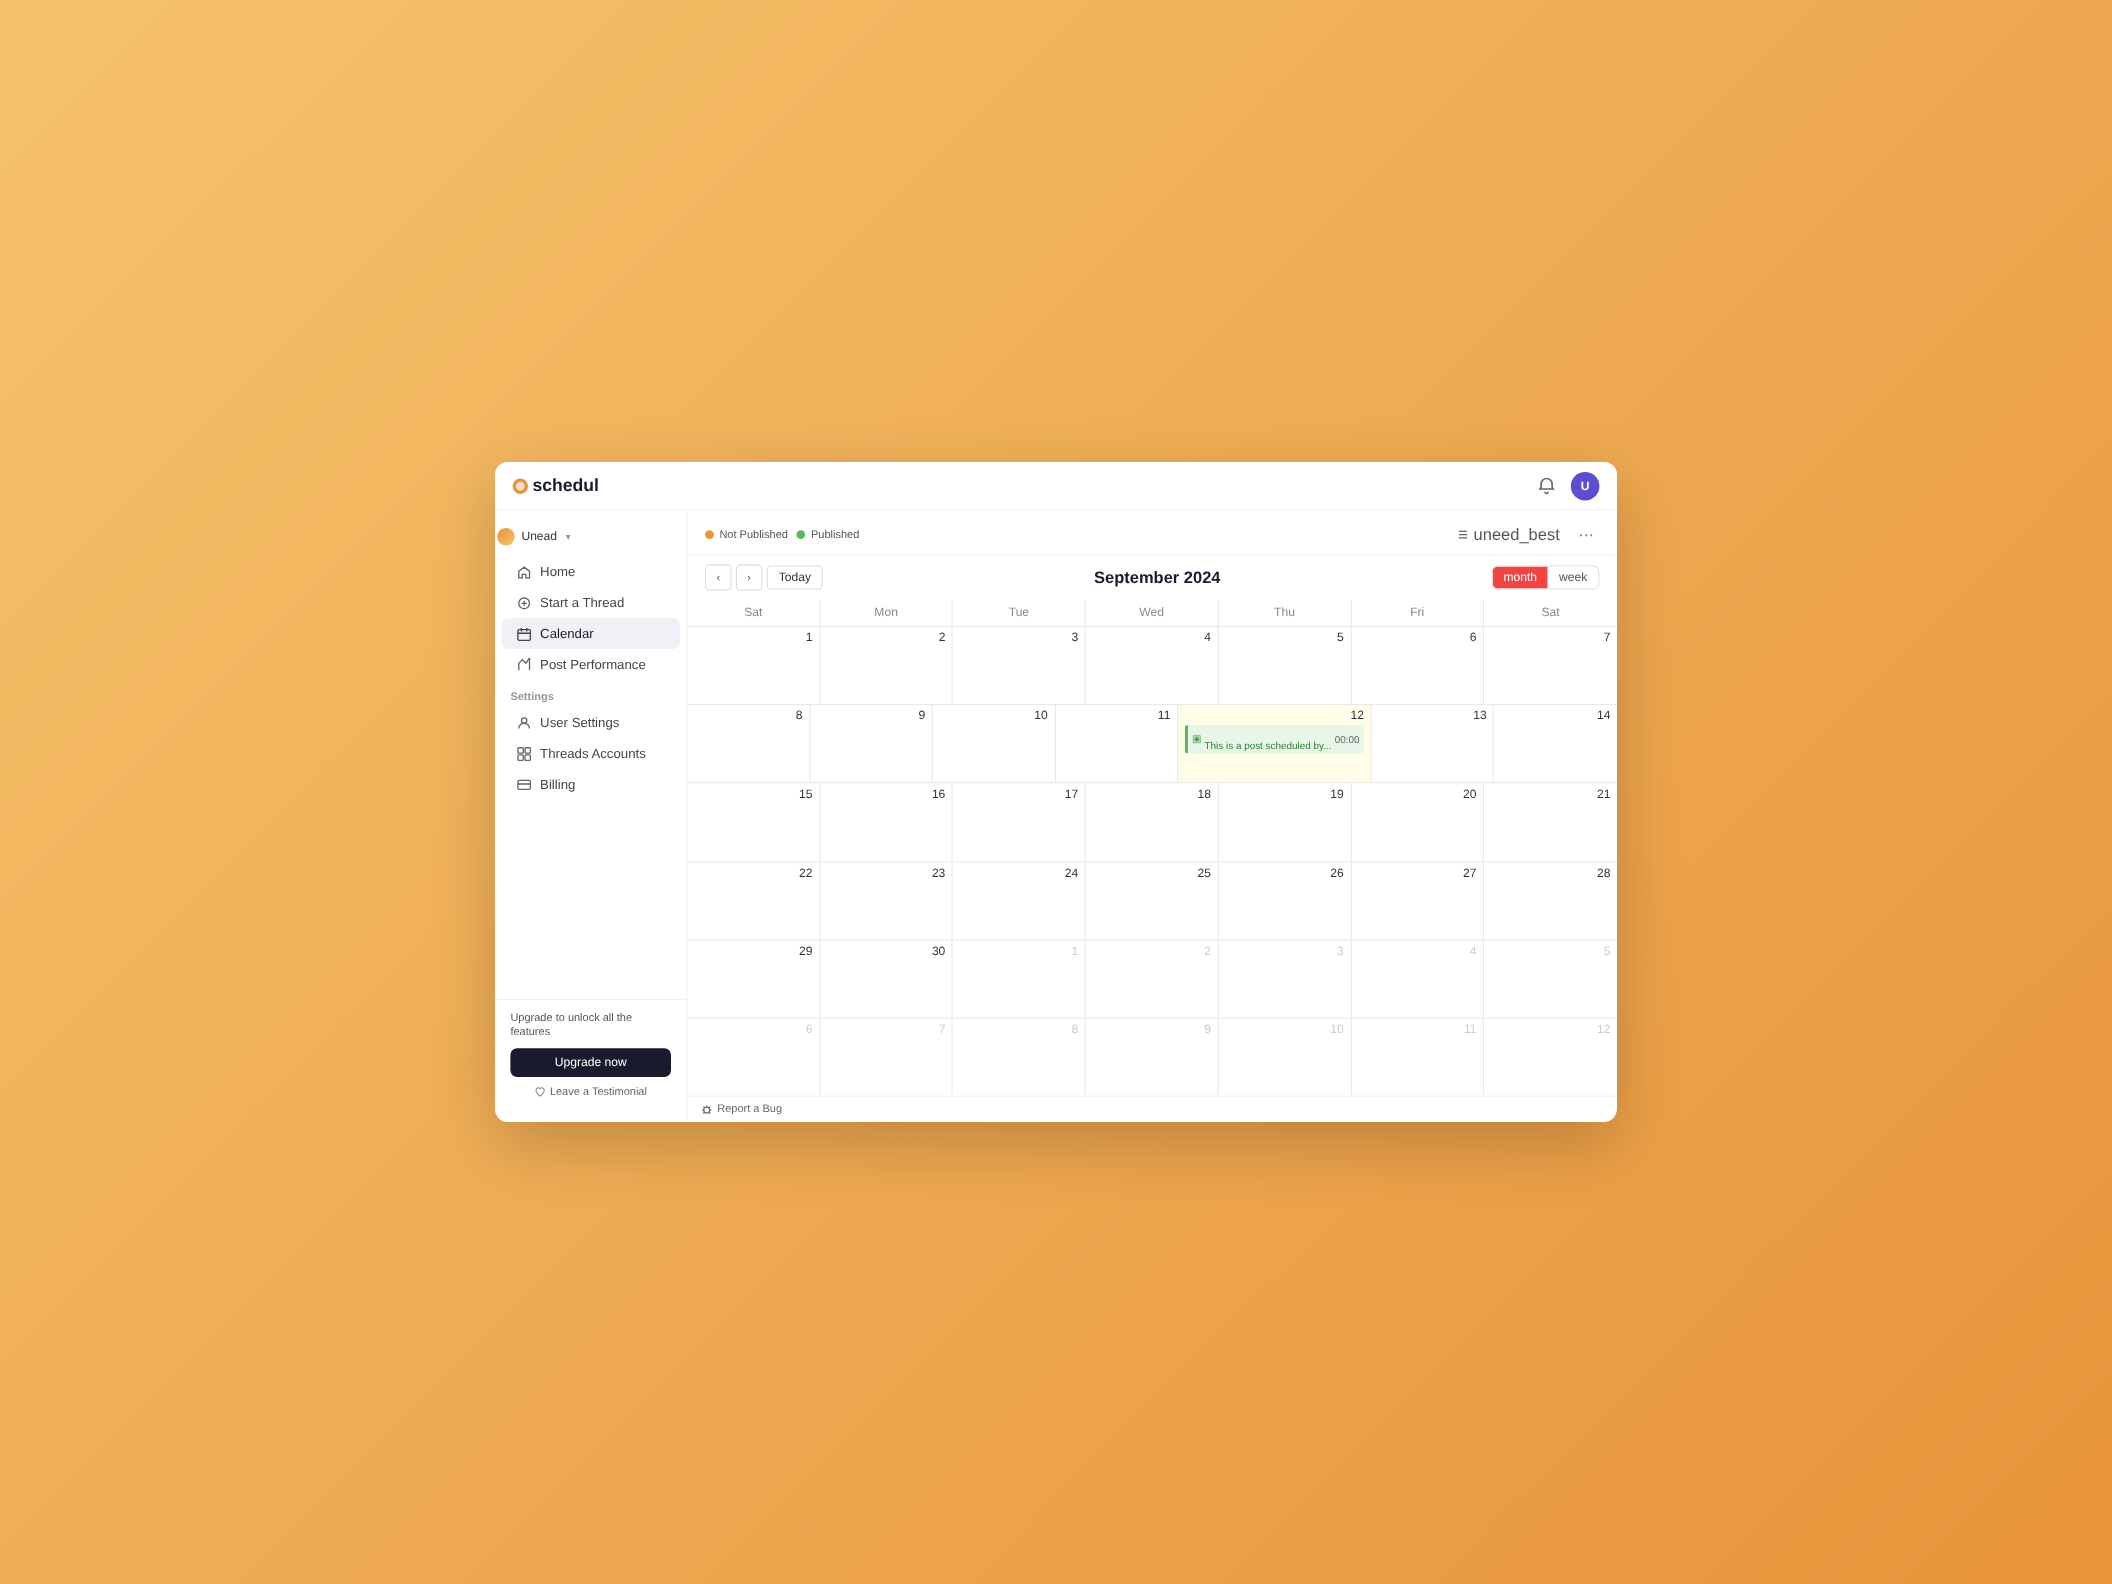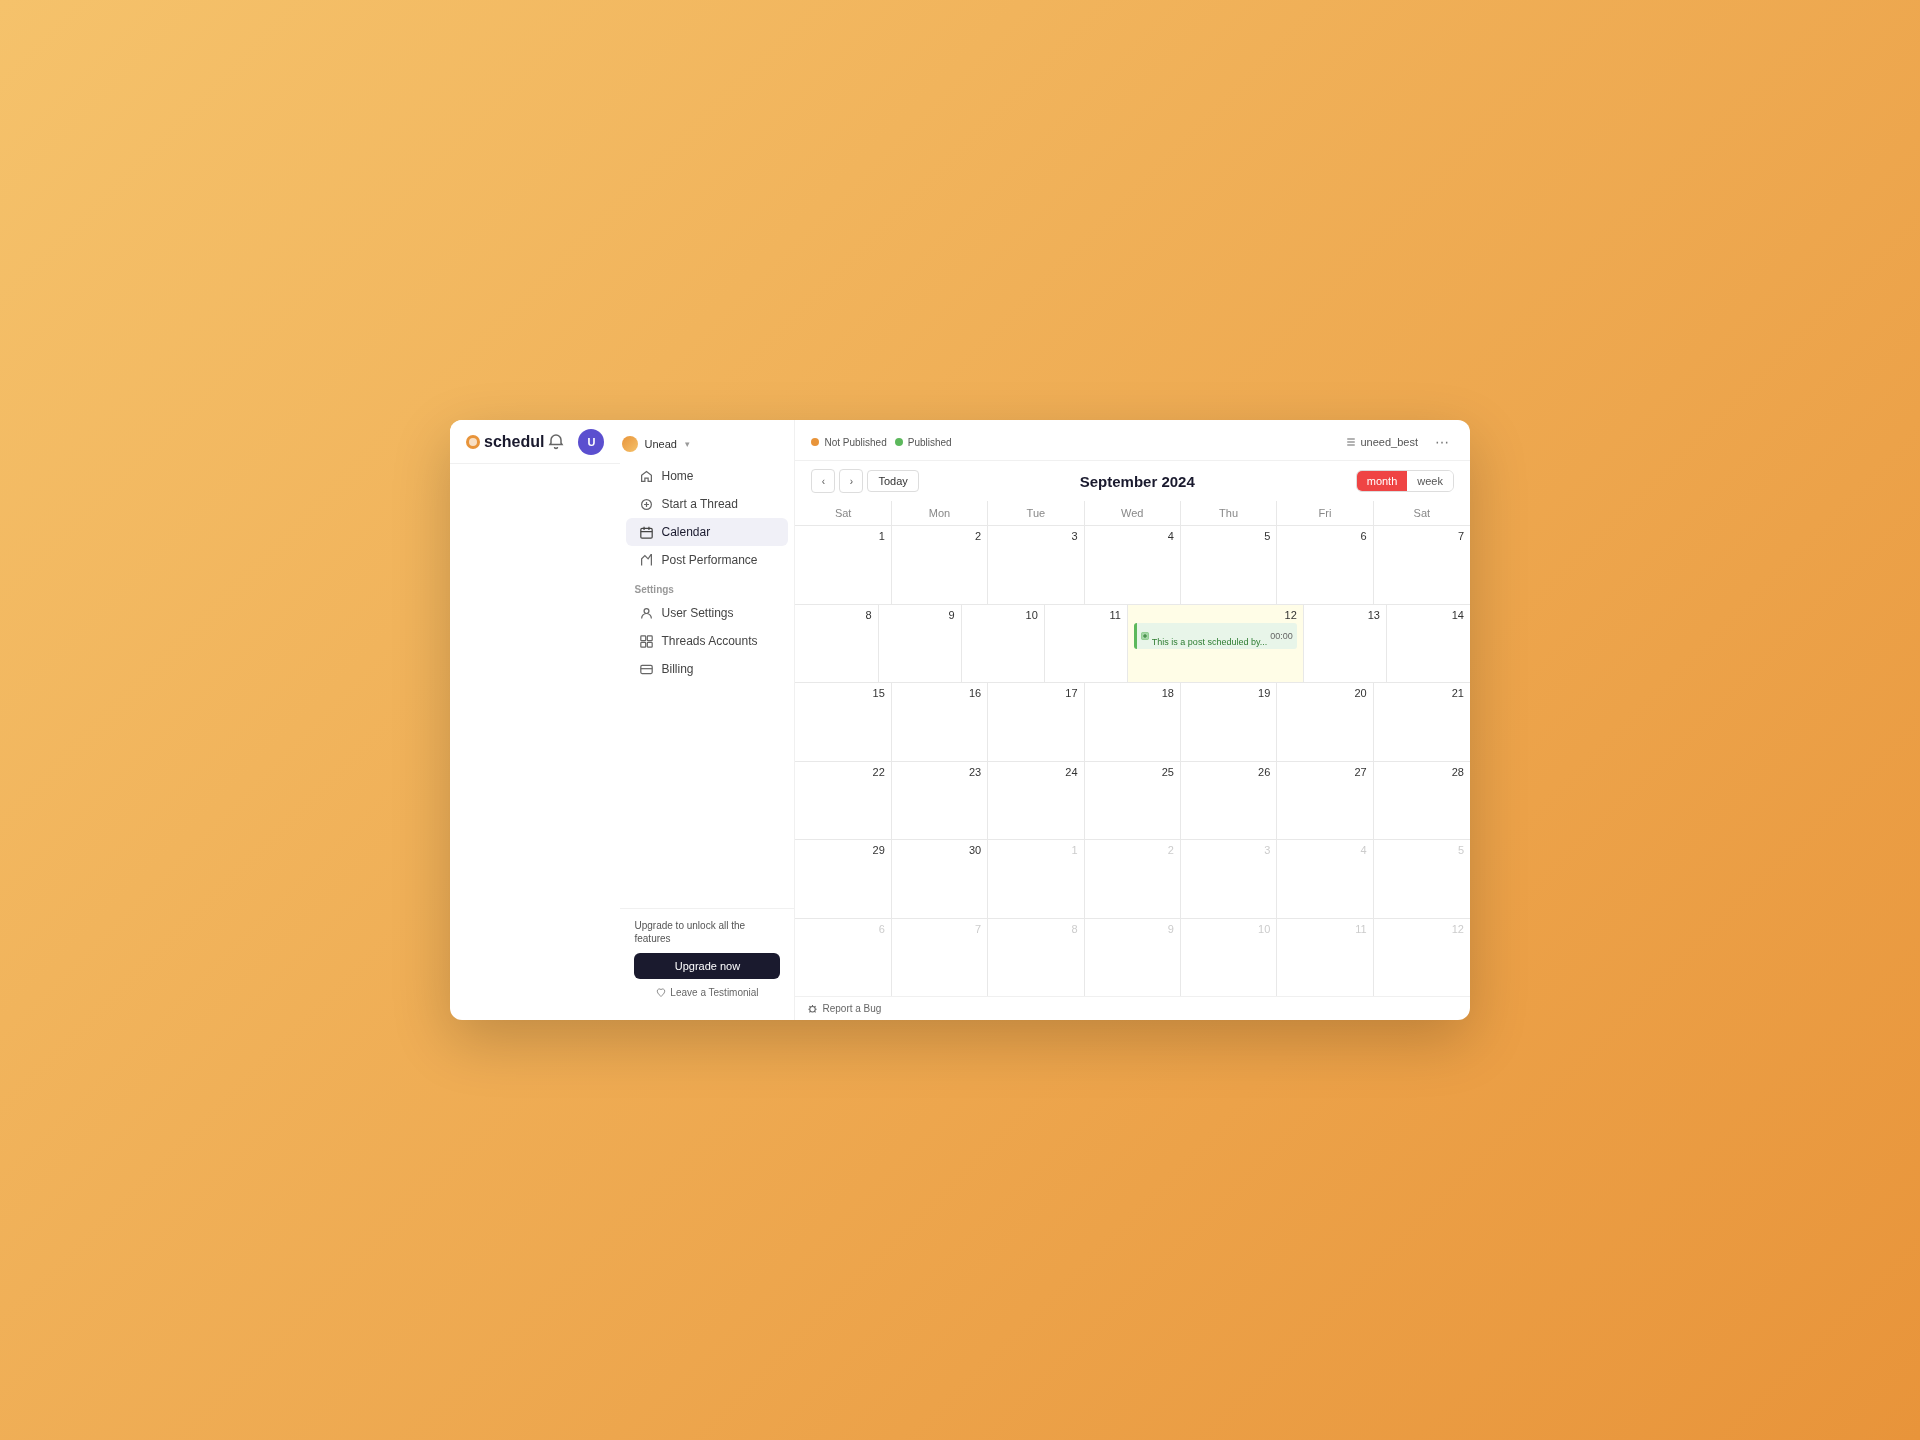--- a/index.html
+++ b/index.html
@@ -12,21 +12,21 @@
       justify-content: center;
       font-family: -apple-system, BlinkMacSystemFont, 'Segoe UI', sans-serif;
     }
     .app-window {
       width: 1020px;
       height: 600px;
       background: #ffffff;
       border-radius: 12px;
       box-shadow: 0 20px 60px rgba(0,0,0,0.2);
       display: flex;
-      flex-direction: row;
+      flex-direction: column;
       overflow: hidden;
     }
     
     .top-bar {
       height: 44px;
       background: #fff;
       border-bottom: 1px solid #f0f0f0;
       display: flex;
       align-items: center;
       justify-content: space-between;
@@ -253,21 +253,21 @@
       color: #555;
     }
     .view-btn.active {
       background: #ef4444;
       color: white;
     }
     .account-selector {
       display: flex;
       align-items: center;
       gap: 4px;
-      font-size: 11px;
+      font-size: 15px;
       color: #555;
       cursor: pointer;
       margin-right: 8px;
     }
     .header-right {
       display: flex;
       align-items: center;
       gap: 4px;
     }
     .more-btn {

